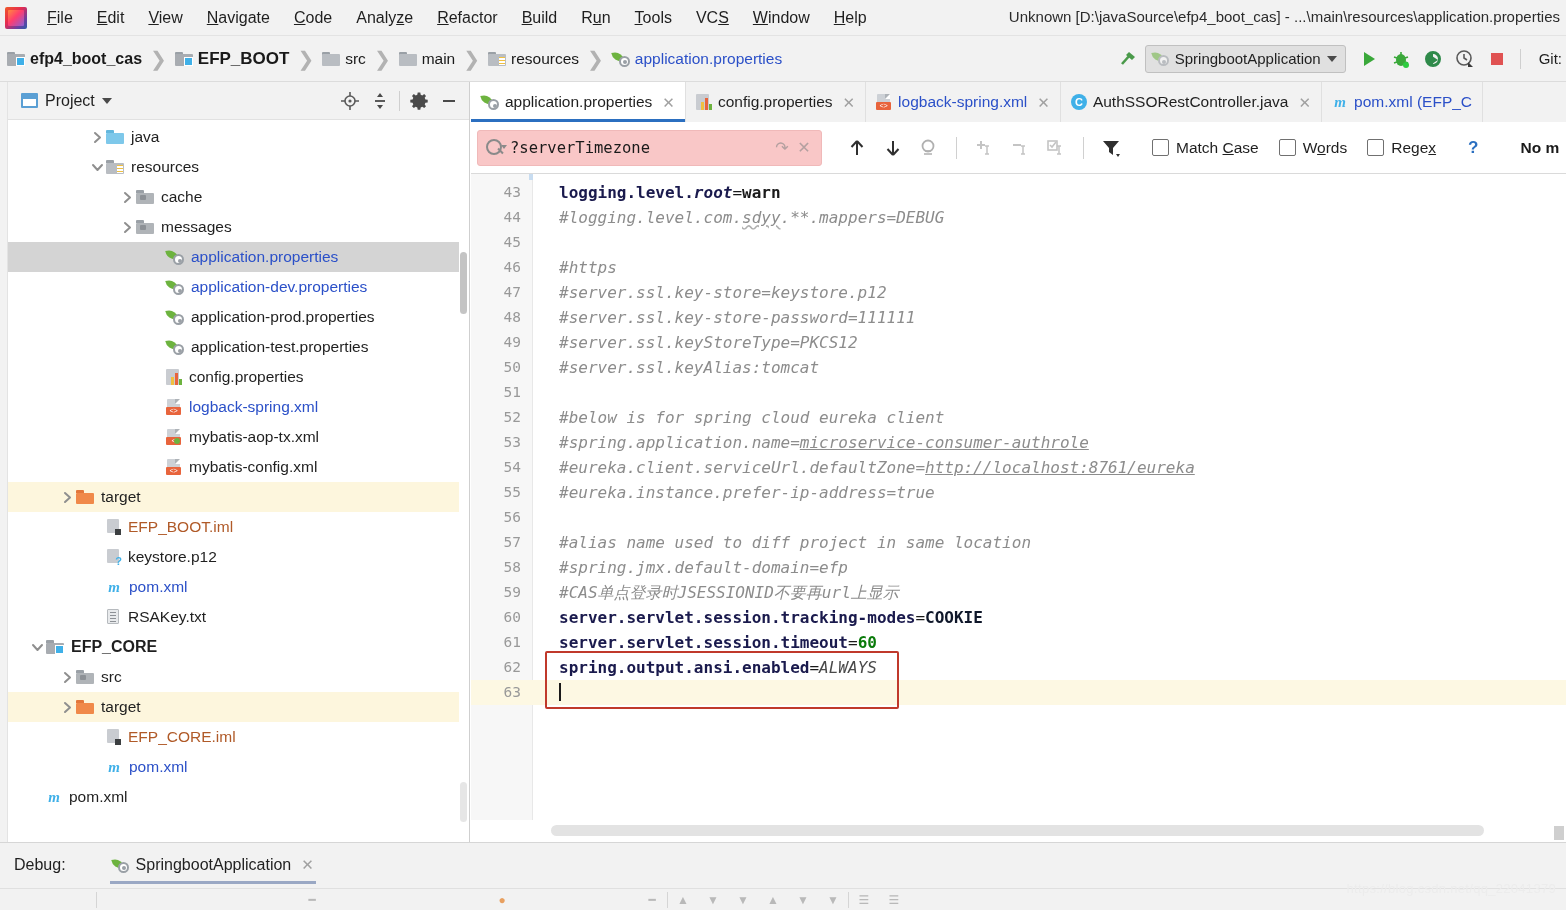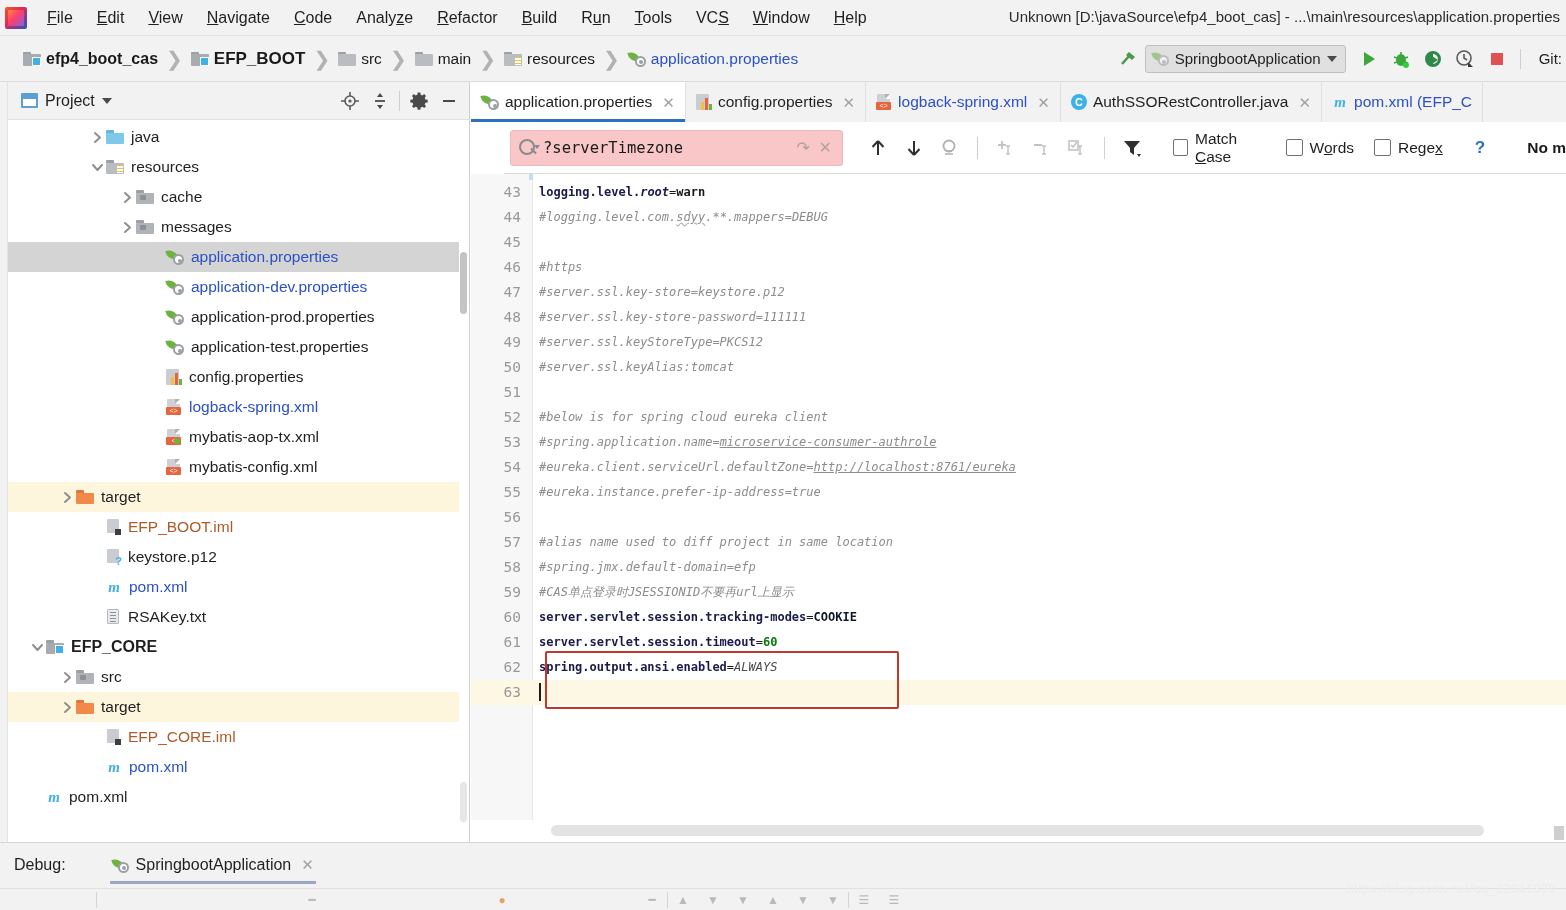--- a/index.html
+++ b/index.html
@@ -41,21 +41,21 @@
     font-size: 15px; color: #2b2b2b; white-space: nowrap;
     top: 8px;
   }
 
   
   .navbar {
     position: absolute; left: 0; top: 36px; width: 1566px; height: 46px;
     background: #f2f2f2; border-bottom: 1px solid #dcdcdc;
     display: flex; align-items: center;
   }
-  .crumbs { display: flex; align-items: center; padding-left: 20px; flex: 0 0 auto; }
+  .crumbs { display: flex; align-items: center; padding-left: 4px; flex: 0 0 auto; }
   .crumb { display: flex; align-items: center; padding: 2px 3px; cursor: default; }
   .crumb-label { font-size: 15.5px; color: #1a1a1a; white-space: nowrap; margin-left: 5px; }
   .crumb.first .crumb-label { font-weight: bold; font-size: 16px; }
   .crumb.second .crumb-label { font-weight: bold; font-size: 17px; }
   .crumb.leaf .crumb-label { color: #2b50c8; }
   .crumb-sep { color: #b2b2b2; font-size: 20px; margin: 0 5px; user-select: none; }
 
   
   .ico { flex: 0 0 auto; display: inline-block; position: relative; }
   .ico-folder { width: 18px; height: 14px; }
@@ -181,21 +181,21 @@
   }
   .tab-label { font-size: 15.5px; color: #1f1f1f; white-space: nowrap; }
   .tab.active .tab-label { color: #1f1f1f; }
   .tab-label.blue { color: #2b50c8; }
   .tab-close { color: #a0a0a0; font-size: 15px; margin-left: 4px; line-height: 1;}
 
   
   .findbar {
     position: absolute; left: 471px; top: 122px; right: 0; height: 52px;
     background: #ffffff; border-bottom: 1px solid #dadada;
-    display: flex; align-items: center; padding-left: 6px; margin-left: 33px;
+    display: flex; align-items: center; padding-left: 6px;
   }
   .find-field {
     display:flex; align-items:center; width: 345px; height: 36px;
     background: #f9c7c7; border: 1px solid #f0b9b9; border-radius: 3px; padding: 0 6px;
   }
   .find-mag { width:22px;height:22px; position:relative; flex:0 0 auto; margin-right:4px;}
   .find-mag::before { content:""; position:absolute; left:2px; top:2px; width:12px;height:12px;border:2px solid #8a8a8a;border-radius:50%;}
   .find-mag::after { content:""; position:absolute; left:13px; top:13px; width:7px;height:2px;background:#8a8a8a;transform:rotate(45deg);}
   .find-mag .mdrop { position:absolute; right:-1px; top:8px; width:0;height:0;border-left:3px solid transparent;border-right:3px solid transparent;border-top:4px solid #8a8a8a;}
   .find-input {
@@ -223,22 +223,22 @@
     position:absolute; left:0; top:0; width: 62px; bottom: 22px;
     background:#f7f7f7; border-right:1px solid #e8e8e8;
   }
   .gutter-strip { position:absolute; left:62px; top:0; width:10px; bottom:22px; background:#ffffff; }
   .lnum {
     position:absolute; left:0; width:50px; text-align:right;
     font-family:"DejaVu Sans Mono", monospace; font-size:14.5px; color:#999999;
     line-height:25px;
   }
   .ctext {
-    position:absolute; left:68px; font-family:"DejaVu Sans Mono", monospace;
-    font-size:12px; line-height:25px; white-space:pre;
+    position:absolute; left:88px; font-family:"DejaVu Sans Mono", monospace;
+    font-size:16px; line-height:25px; white-space:pre;
   }
   .c-comment { color:#8c8c8c; font-style: italic; }
   .c-key { color:#1a1a4d; font-weight:bold; }
   .c-eq { color:#1a1a1a; }
   .c-val { color:#1a1a1a; font-weight:bold; }
   .c-str { color:#0f172a; font-weight:bold; }
   .c-num { color:#0a7a0a; font-weight:bold; }
   .c-italval { color:#4a4a4a; font-style:italic; }
   .c-link { color:#8c8c8c; text-decoration: underline; }
   .c-typo { text-decoration: underline wavy #b0b0b0; }

